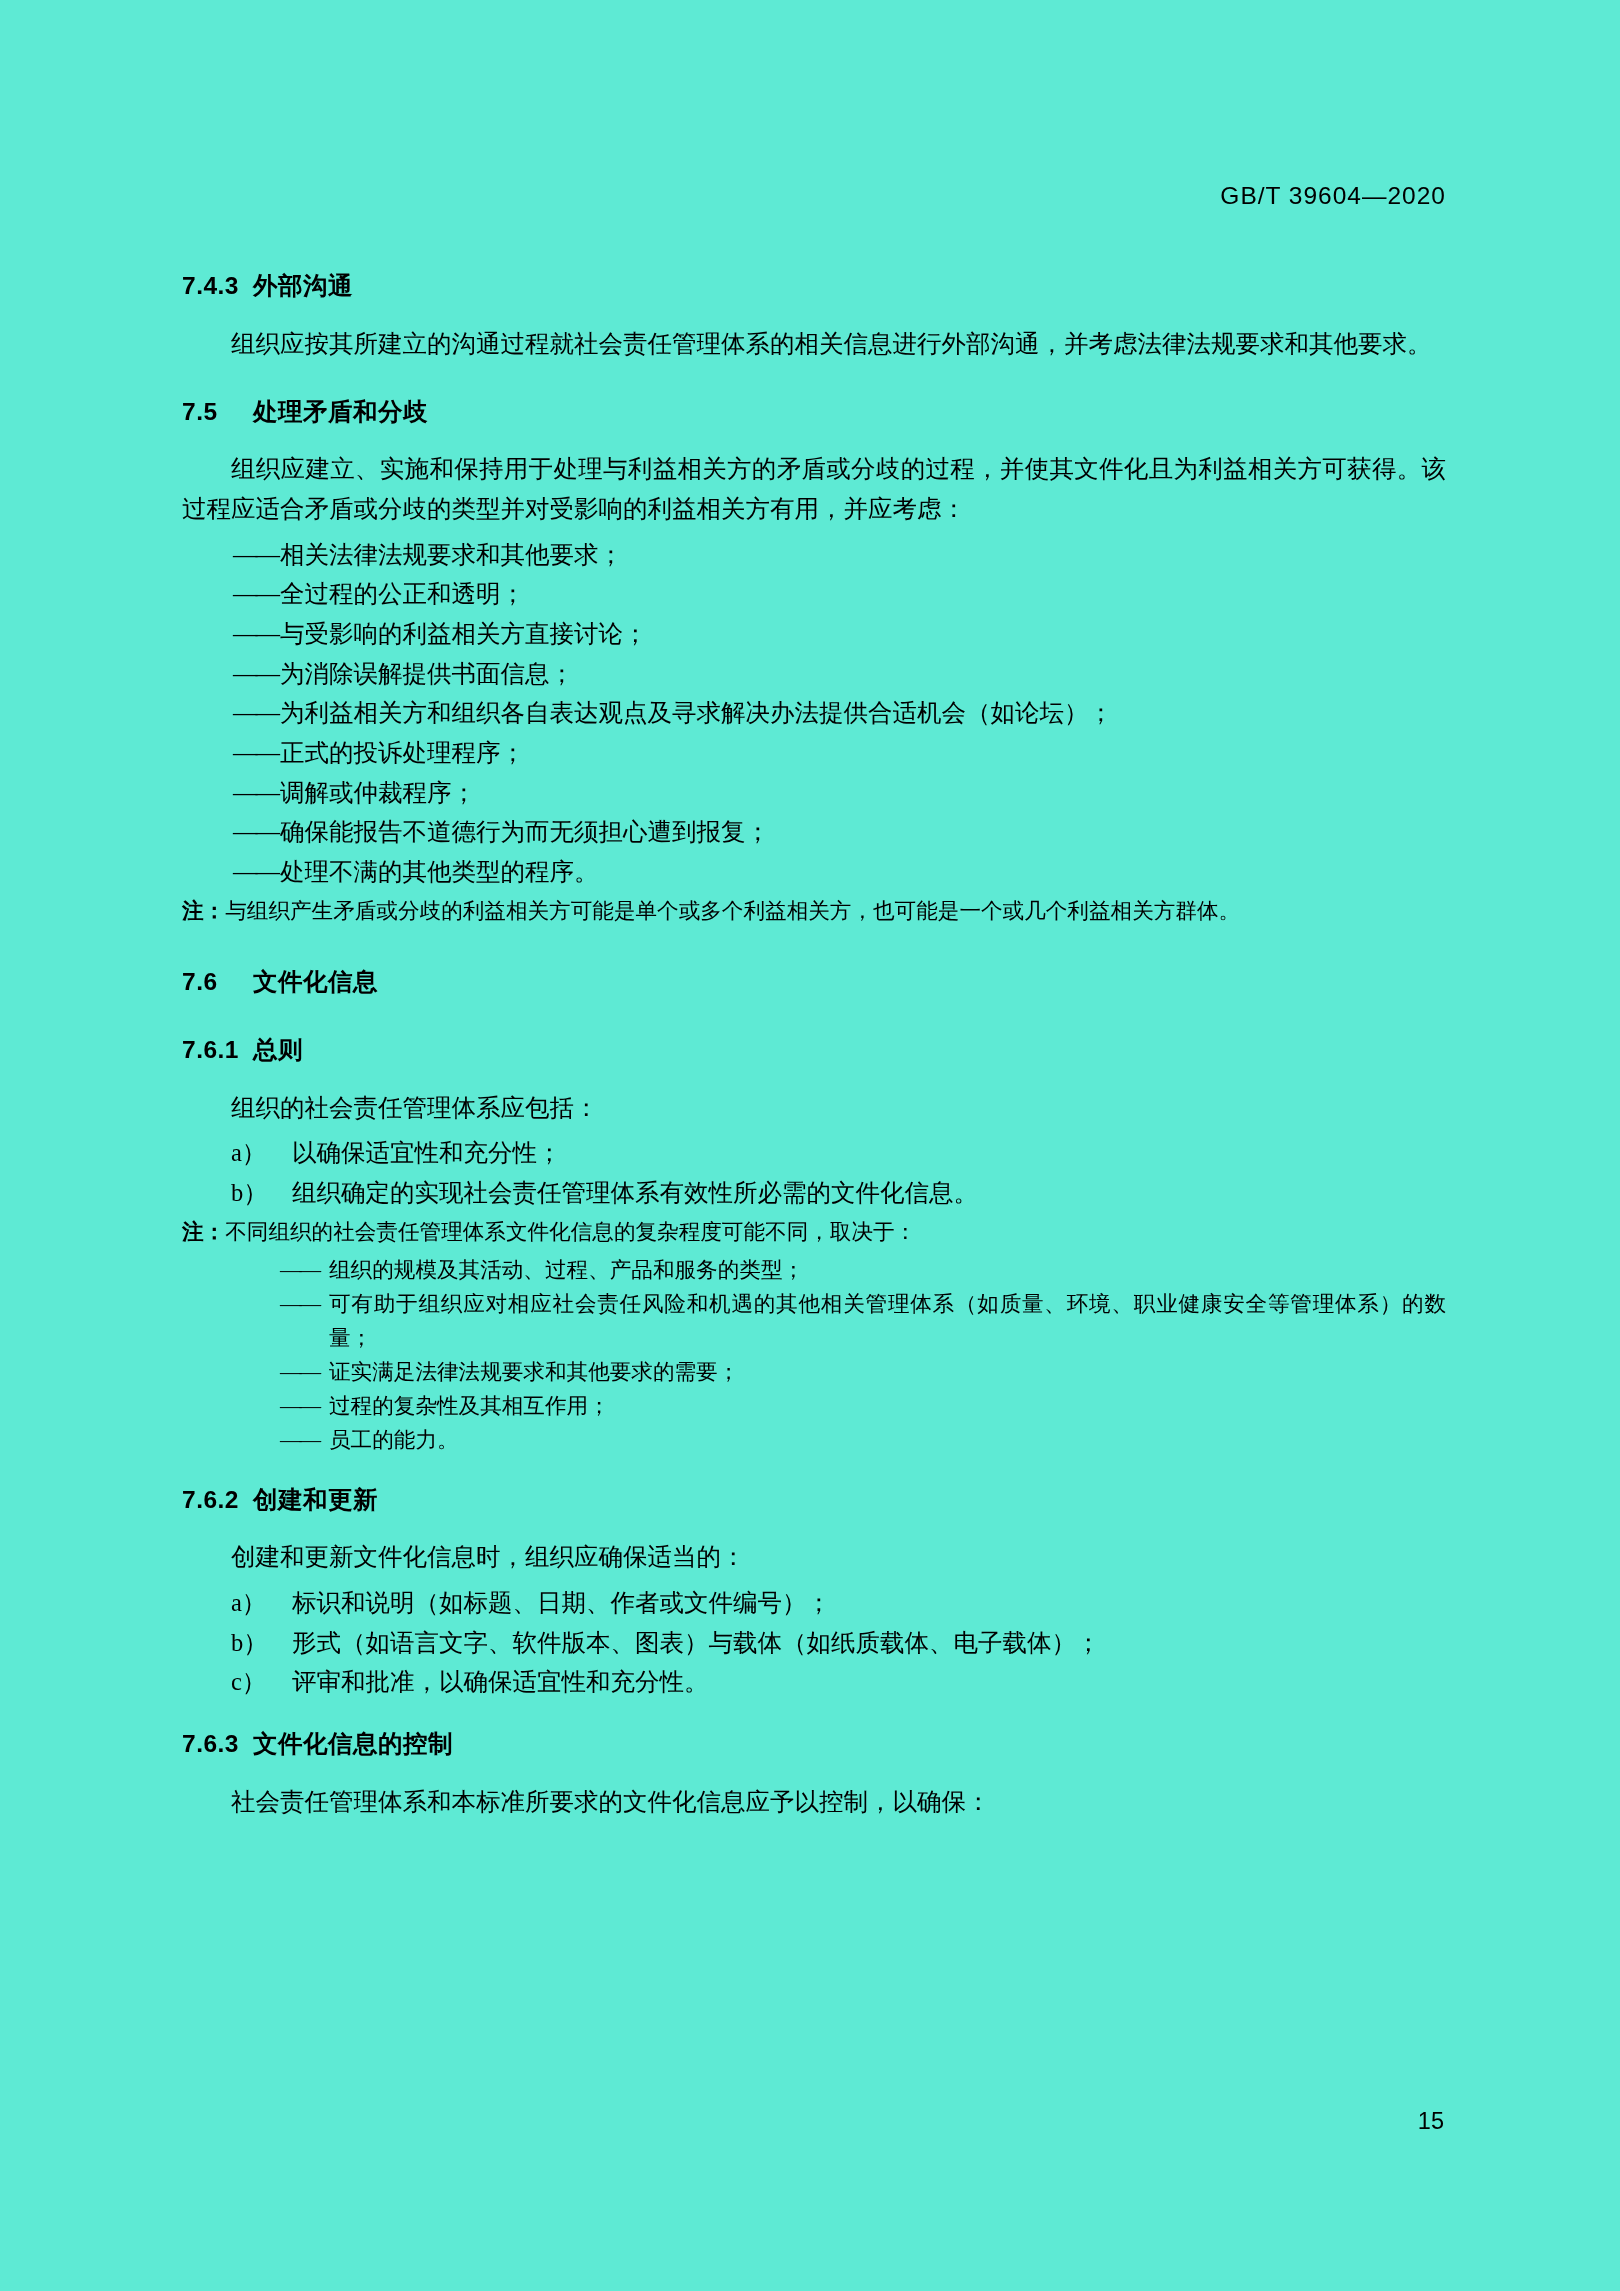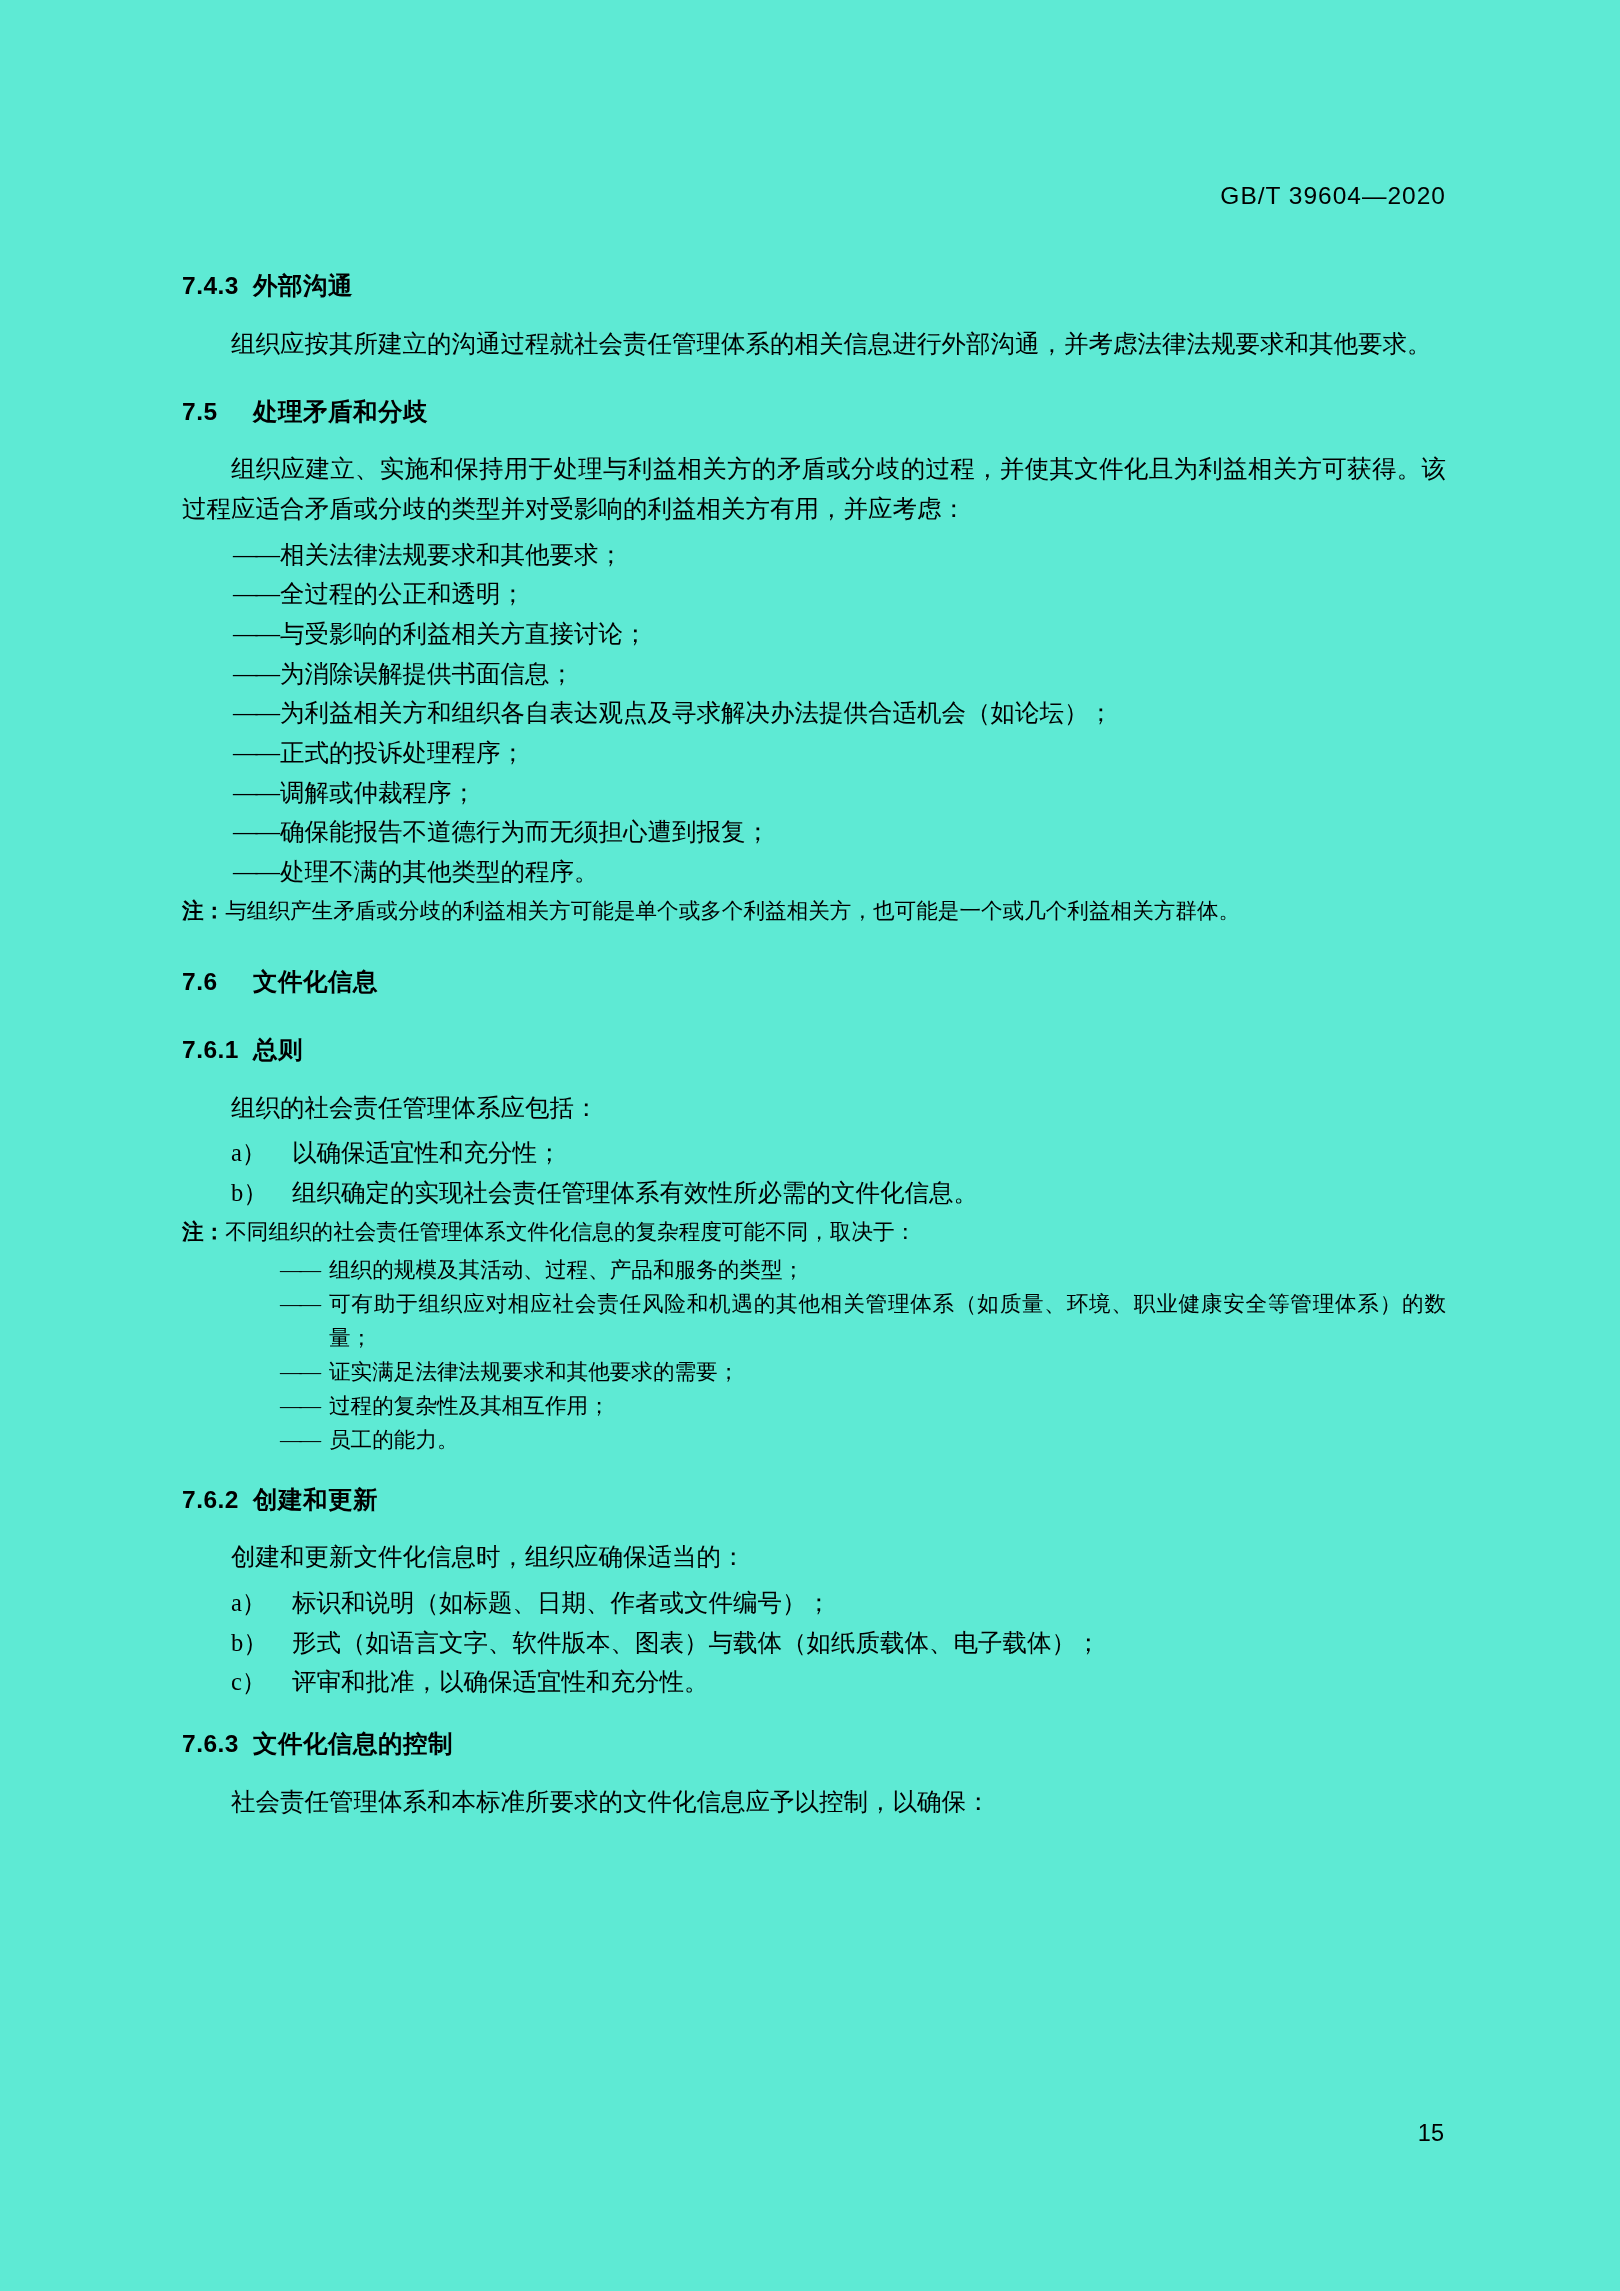--- a/index.html
+++ b/index.html
@@ -111,21 +111,21 @@
     font-size: 21.6px;
     line-height: 1.58;
     padding-left: 147px;
   }
   ul.dash.small > li .dashmark {
     left: 98px;
   }
   .pageno {
     position: absolute;
     right: 176px;
-    bottom: 145px;
+    bottom: 157px;
     font-family: "Liberation Sans", "DejaVu Sans", sans-serif;
     font-size: 23.5px;
   }
 </style>
 </head>
 <body>
 
 <div class="page">
 
   <div class="content">

